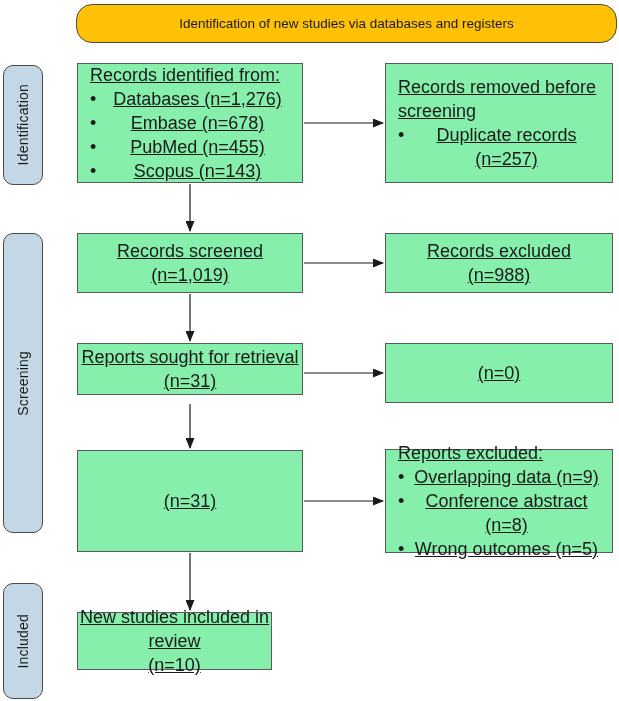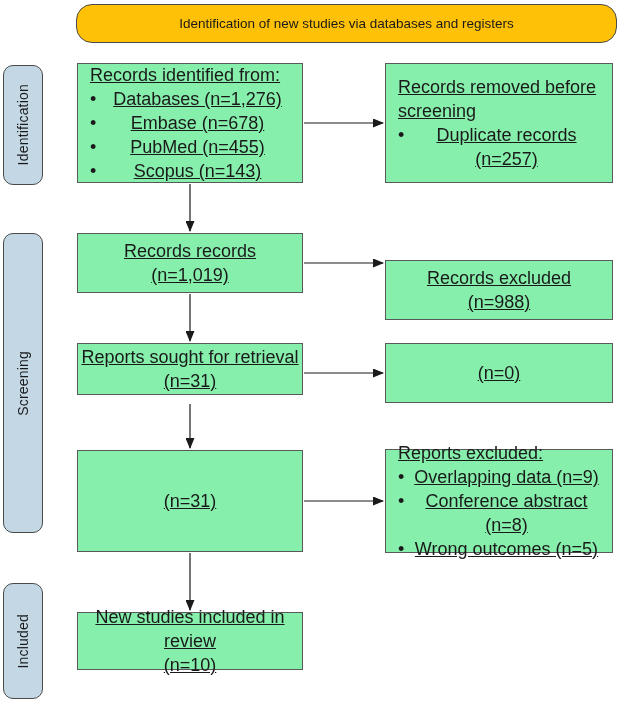--- a/index.html
+++ b/index.html
@@ -70,26 +70,26 @@
   }
   .box ul{list-style:none;}
   .box li{padding-left:13px; position:relative;text-align:center;}
   .box li::before{
     content:"\2022";
     position:absolute; left:0; top:0;
   }
   #box-identified{left:77px; top:63px; width:226px; height:120px;}
   #box-removed{left:385px; top:63px; width:228px; height:120px;}
   #box-screened{left:77px; top:233px; width:226px; height:60px;}
-  #box-excluded{left:385px; top:233px; width:228px; height:60px;margin-top:27px;}
+  #box-excluded{left:385px; top:233px; width:228px; height:60px;}
   #box-sought{left:77px; top:343px; width:226px; height:52px;}
   #box-not-retrieved{left:385px; top:343px; width:228px; height:60px;}
   #box-assessed{left:77px; top:450px; width:226px; height:102px;}
   #box-reports-excluded{left:385px; top:449px; width:228px; height:104px;}
-  #box-new-included{left:77px; top:612px; width:226px; height:58px;}
+  #box-new-included{left:77px; top:612px; width:195px; height:58px;}
   svg.arrows{
     position:absolute; left:0; top:0;
     width:619px; height:701px;
     pointer-events:none;
   }
   svg.arrows line{stroke:var(--arrow); stroke-width:1.2;}
 </style>
 </head>
 <body>
 
@@ -120,21 +120,21 @@
   </div>
 
   <div class="box listbox" id="box-removed">
     <div>Records removed before screening</div>
     <ul>
       <li>Duplicate records (n=257)</li>
     </ul>
   </div>
 
   <div class="box centered" id="box-screened">
-    <div>Records records</div>
+    <div>Records screened</div>
     <div>(n=1,019)</div>
   </div>
 
   <div class="box centered" id="box-excluded">
     <div>Records excluded</div>
     <div>(n=988)</div>
   </div>
 
   <div class="box centered" id="box-sought">
     <div>Reports sought for retrieval</div>

